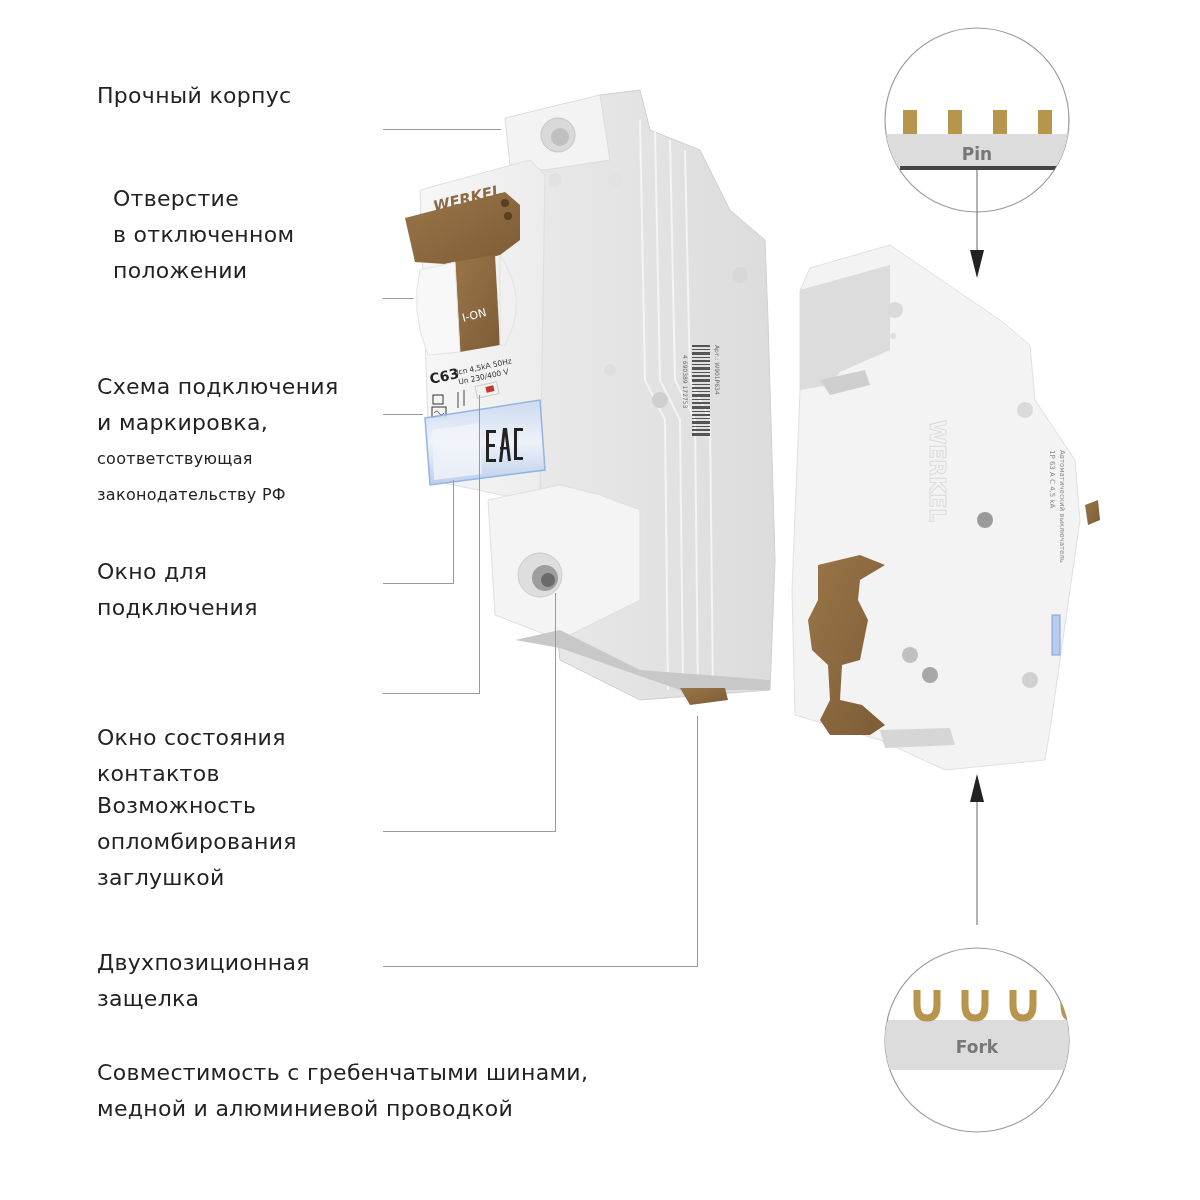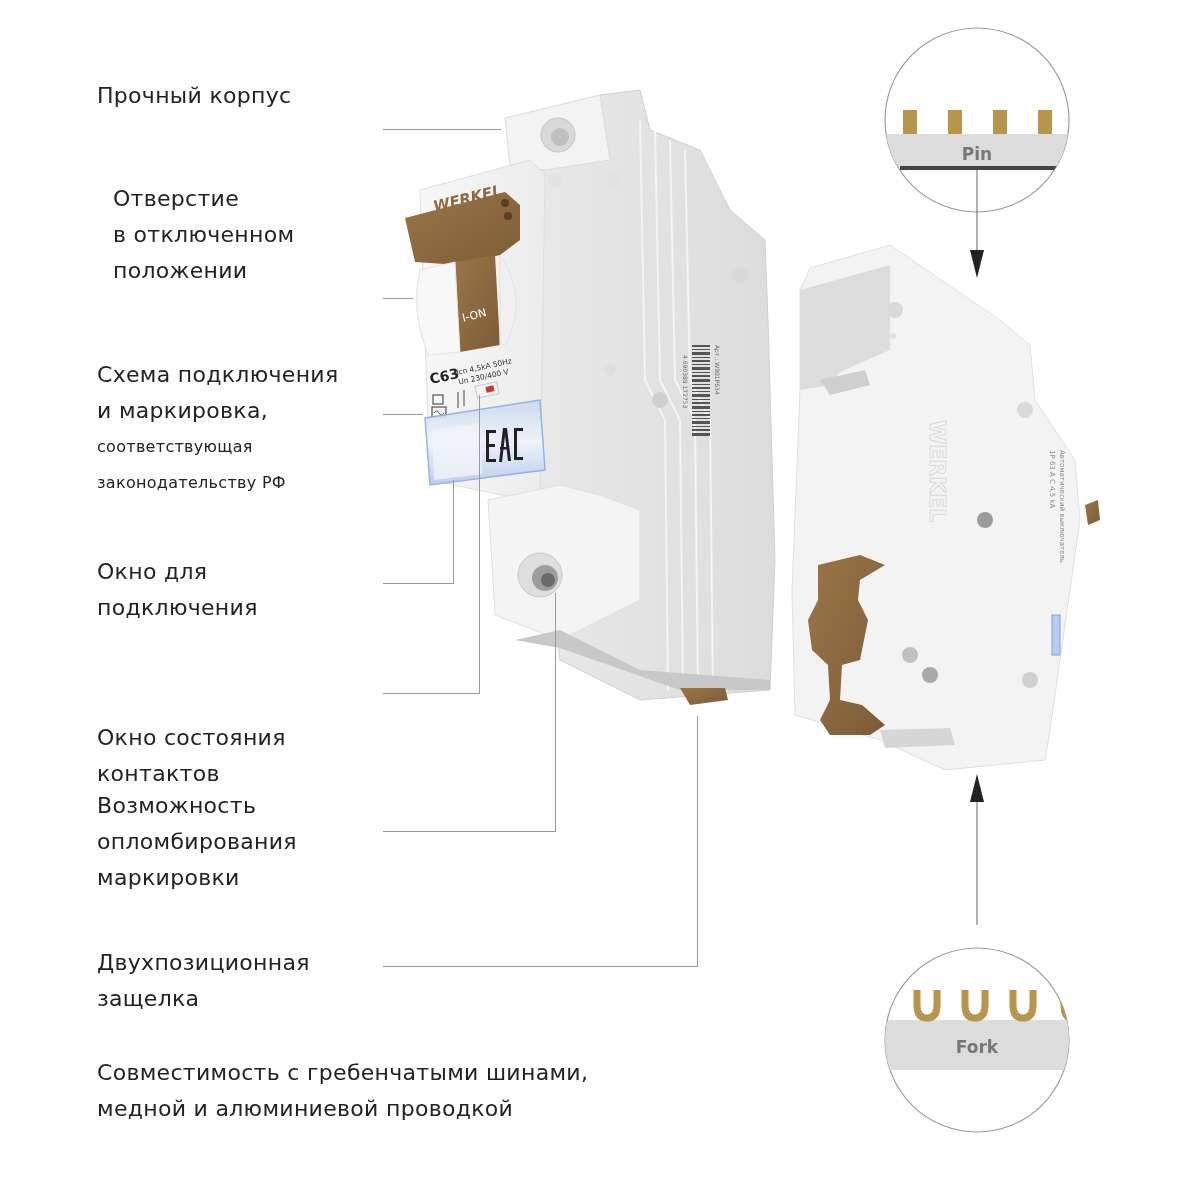--- a/index.html
+++ b/index.html
@@ -219,41 +219,41 @@
 <div class="feature" style="top:78px;">
   <span class="line">Прочный корпус</span>
 </div>
 
 <div class="feature" style="top:181px;margin-left:16px;">
   <span class="line">Отверстие</span>
   <span class="line">в отключенном</span>
   <span class="line">положении</span>
 </div>
 
-<div class="feature" style="top:357px;">
+<div class="feature" style="top:369px;">
   <span class="line">Схема подключения</span>
   <span class="line">и маркировка,</span>
   <span class="line small">соответствующая</span>
   <span class="line small">законодательству РФ</span>
 </div>
 
 <div class="feature" style="top:554px;">
   <span class="line">Окно для</span>
   <span class="line">подключения</span>
 </div>
 
 <div class="feature" style="top:673px;margin-top:47px;">
   <span class="line">Окно состояния</span>
   <span class="line">контактов</span>
 </div>
 
 <div class="feature" style="top:788px;">
   <span class="line">Возможность</span>
   <span class="line">опломбирования</span>
-  <span class="line">маркировки</span>
+  <span class="line">заглушкой</span>
 </div>
 
 <div class="feature" style="top:945px;">
   <span class="line">Двухпозиционная</span>
   <span class="line">защелка</span>
 </div>
 
 <div class="feature" style="top:1055px;">
   <span class="line">Совместимость с гребенчатыми шинами,</span>
   <span class="line">медной и алюминиевой проводкой</span>

